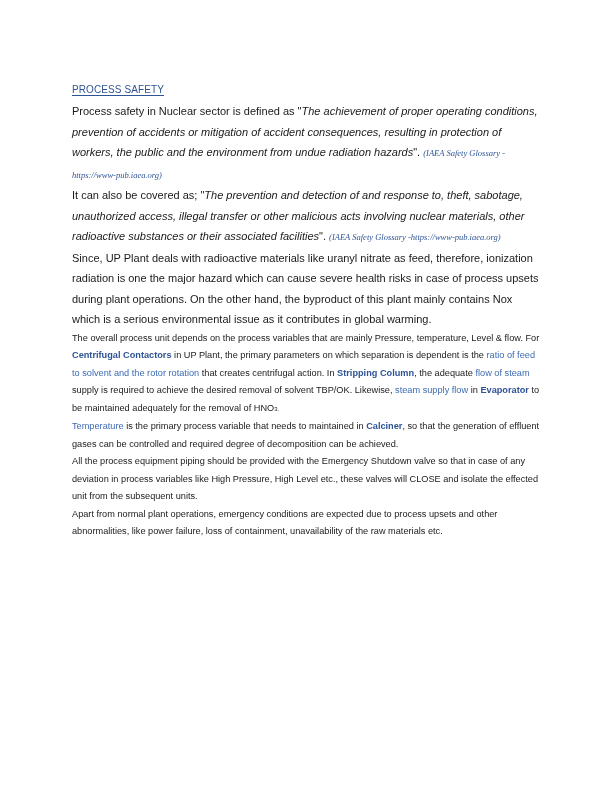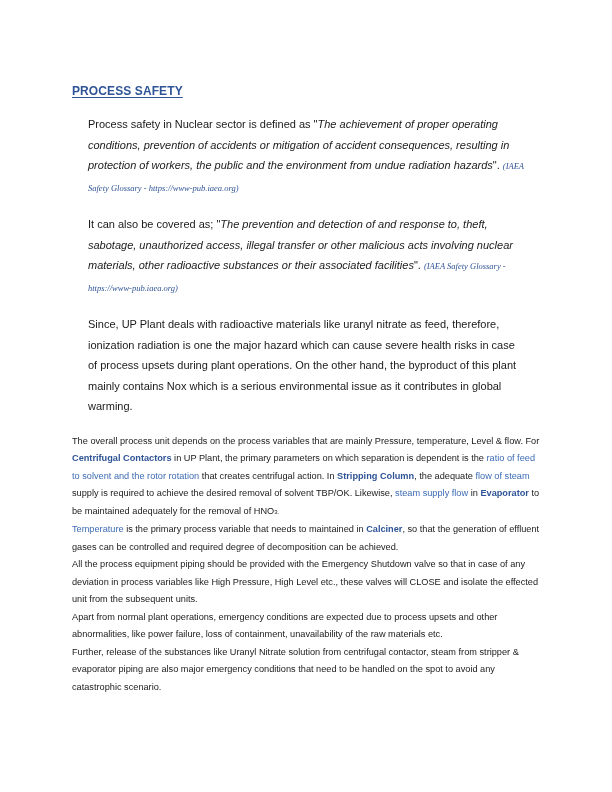--- a/index.html
+++ b/index.html
@@ -16,32 +16,32 @@
       color: #1a1a1a;
     }
     .page {
       position: absolute;
       left: 72px;
       top: 84px;
       width: 470px;
     }
     .title {
       font-family: "Liberation Sans", sans-serif;
-      font-weight: bold;
-      font-size: 12px;
+      font-weight: normal;
+      font-size: 10px;
       color: #2f5496;
       text-decoration: underline;
       text-underline-offset: 2px;
       margin: 0 0 6px 0;
       letter-spacing: 0.1px;
     }
     .p-large {
       font-size: 11px;
       line-height: 20.5px;
-      margin: 16px;
+      margin: 0;
     }
     .p-small {
       font-size: 9.2px;
       line-height: 17.5px;
       margin: 0;
     }
     .cite {
       font-family: "Liberation Serif", serif;
       font-style: italic;
       font-size: 8.5px;
@@ -82,15 +82,14 @@
   <p class="p-large"><span>It can also be covered as; "</span><span class="quote">The prevention and detection of and response to, theft, sabotage, unauthorized access, illegal transfer or other malicious acts involving nuclear materials, other radioactive substances or their associated facilities</span><span>". </span><span class="cite">(IAEA Safety Glossary -https://www-pub.iaea.org)</span></p>
 
   <p class="p-large">Since, UP Plant deals with radioactive materials like uranyl nitrate as feed, therefore, ionization radiation is one the major hazard which can cause severe health risks in case of process upsets during plant operations. On the other hand, the byproduct of this plant mainly contains Nox which is a serious environmental issue as it contributes in global warming.</p>
 
 
   <p class="p-small"><span>The overall process unit depends on the process variables that are mainly Pressure, temperature, Level &amp; flow. For </span><span class="kw-bold">Centrifugal Contactors</span><span> in UP Plant, the primary parameters on which separation is dependent is the </span><span class="kw-light">ratio of feed to solvent and the rotor rotation</span><span> that creates centrifugal action. In </span><span class="kw-bold">Stripping Column</span><span>, the adequate </span><span class="kw-light">flow of steam</span><span> supply is required to achieve the desired removal of solvent TBP/OK. Likewise, </span><span class="kw-light">steam supply flow</span><span> in </span><span class="kw-bold">Evaporator</span><span> to be maintained adequately for the removal of HNO</span><sub class="small">3.</sub><br><span class="kw-light">Temperature</span><span> is the primary process variable that needs to maintained in </span><span class="kw-bold">Calciner</span><span>, so that the generation of effluent gases can be controlled and required degree of decomposition can be achieved.</span></p>
 
 
   <p class="p-small">All the process equipment piping should be provided with the Emergency Shutdown valve so that in case of any deviation in process variables like High Pressure, High Level etc., these valves will CLOSE and isolate the effected unit from the subsequent units.</p>
   <p class="p-small">Apart from normal plant operations, emergency conditions are expected due to process upsets and other abnormalities, like power failure, loss of containment, unavailability of the raw materials etc.</p>
-  <p class="p-small">Further, release of the substances like Uranyl Nitrate solution from centrifugal contactor, steam from stripper &amp; evaporator piping are also major emergency conditions that need to be handled on the spot to avoid any catastrophic scenario.</p>
 
 </div>
 
 </body></html>

